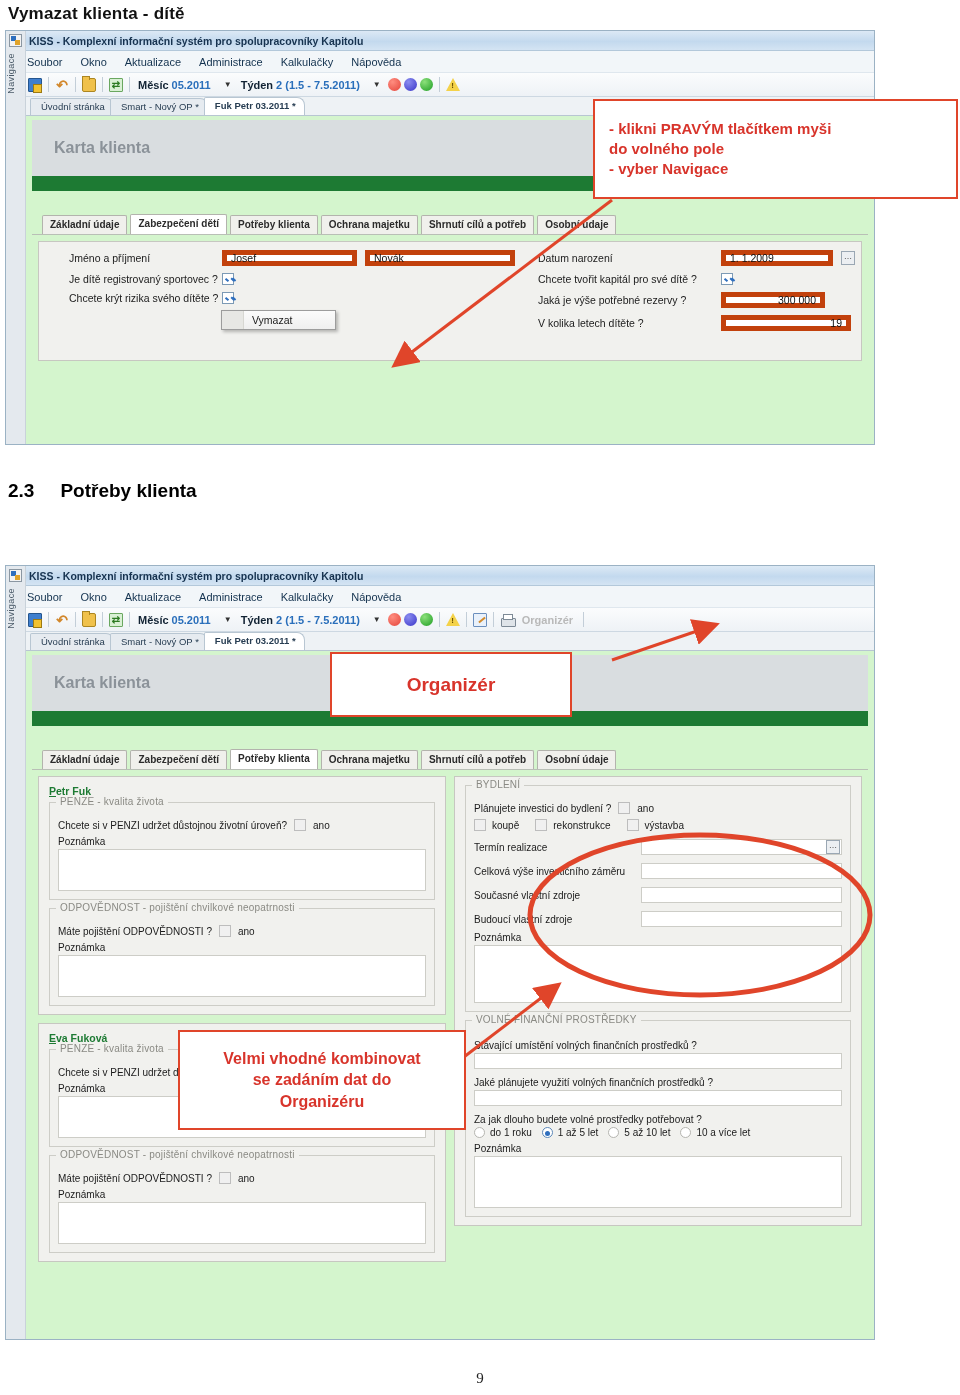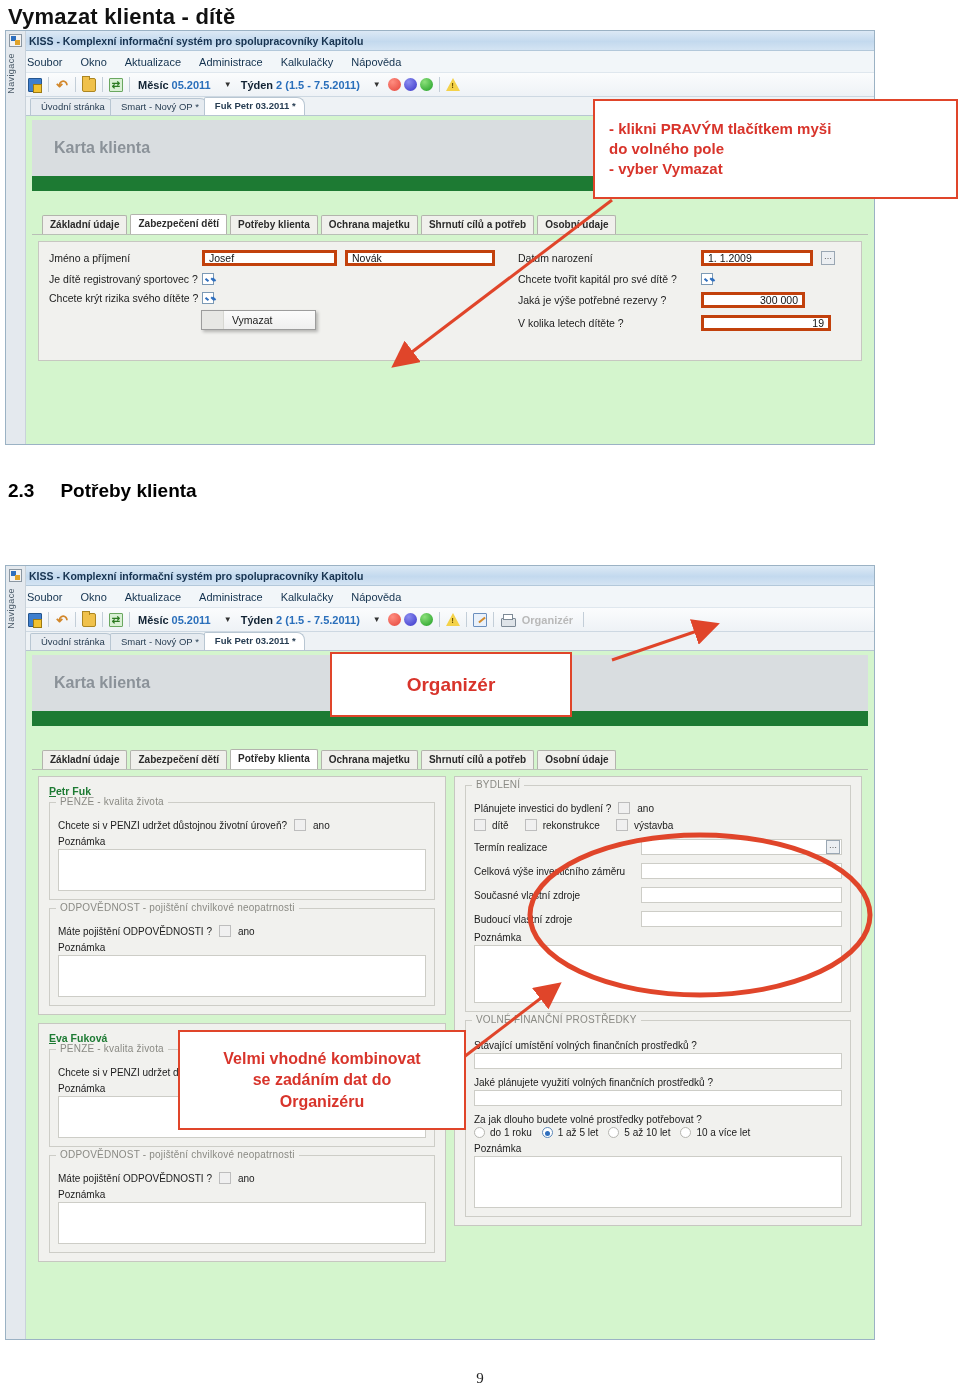--- a/index.html
+++ b/index.html
@@ -8,21 +8,21 @@
     width:960px; height:1395px;
     background:#ffffff;
     font-family:"Liberation Sans", sans-serif;
     color:#000;
     position:relative;
     overflow:hidden;
   }
 
   
   .doc-title{
-    font-size:22px; font-weight:bold; color:#111;
+    font-size:17px; font-weight:bold; color:#111;
     padding:4px 8px 6px 8px; letter-spacing:.2px;
   }
   .section-heading{
     font-size:19px; font-weight:bold; color:#000;
     padding:0 0 0 8px;
     display:flex; gap:26px; align-items:baseline;
   }
   .page-number{
     position:absolute; left:0; right:0; bottom:8px;
     text-align:center; font-family:"Liberation Serif", serif;
@@ -154,21 +154,21 @@
   }
   .ctab.active{ background:#fff; position:relative; z-index:2; padding-bottom:5px; }
 
   .panel{
     background:#f1f1ee; border:1px solid #c7c7c1;
     margin:6px; padding:8px 10px;
   }
   .frm-row{ display:flex; align-items:center; gap:8px; margin-bottom:7px; font-size:10.5px; color:#1b1b1b;}
   .lbl{ white-space:nowrap; }
   .txt{
-    background:#fff; border:3px solid #c2410c; height:16px;
+    background:#fff; border:5px solid #c2410c; height:16px;
     font-size:10.5px; color:#111; padding:1px 4px;
     display:flex; align-items:center;
   }
   .txt.r{ justify-content:flex-end; }
   .cb{
     width:12px;height:12px;background:#fff;border:1px solid #7c9ab5;
     position:relative;flex:0 0 auto;
   }
   .cb.on::after{
     content:"";position:absolute;left:2px;top:5px;width:4px;height:2px;
@@ -295,21 +295,21 @@
       <div class="ctab">Základní údaje</div>
       <div class="ctab active">Zabezpečení dětí</div>
       <div class="ctab">Potřeby klienta</div>
       <div class="ctab">Ochrana majetku</div>
       <div class="ctab">Shrnutí cílů a potřeb</div>
       <div class="ctab">Osobní údaje</div>
     </div>
 
     <div class="panel" style="display:flex; gap:14px; height:120px;">
 
-      <div style="flex:0 0 455px;">
+      <div style="flex:0 0 455px;margin-left:20px;">
         <div class="frm-row">
           <span class="lbl" style="width:145px;">Jméno a příjmení</span>
           <span class="txt" style="width:135px;">Josef</span>
           <span class="txt" style="width:150px;">Novák</span>
         </div>
         <div class="frm-row">
           <span class="lbl" style="width:145px;">Je dítě registrovaný sportovec ?</span>
           <span class="cb on"></span>
         </div>
         <div class="frm-row" style="margin-bottom:2px;">
@@ -355,21 +355,21 @@
   </defs>
   <path d="M612,200 L408,355" stroke="#e0452a" stroke-width="3" fill="none" marker-end="url(#ah)"></path>
   <path d="M612,660 L700,630" stroke="#e0452a" stroke-width="3" fill="none" marker-end="url(#ah)"></path>
   <ellipse cx="700" cy="915" rx="170" ry="80" stroke="#e0452a" stroke-width="5" fill="none"></ellipse>
   <path d="M460,1060 L545,995" stroke="#e0452a" stroke-width="3" fill="none" marker-end="url(#ah)"></path>
 </svg>
 
 <div class="callout left" style="left:593px; top:99px; width:365px; height:100px; padding:6px 14px; font-size:15px; line-height:1.35;">
   <div>- klikni PRAVÝM tlačítkem myši</div>
   <div>do volného pole</div>
-  <div>- vyber Vymazat</div>
+  <div>- vyber Navigace</div>
 </div>
 
 <div class="section-heading" style="position:absolute; top:480px;">
   <span>2.3</span>
   <span>Potřeby klienta</span>
 </div>
 
 <div class="app-window" style="position:absolute; left:5px; top:565px; width:870px; height:775px;">
 
   <div class="titlebar">
@@ -502,21 +502,21 @@
           <div class="gbox">
             <span class="legend">BYDLENÍ</span>
             <div class="qrow">
               <span>Plánujete investici do bydlení ?</span>
               <span class="cb grey"></span>
               <span>ano</span>
             </div>
             <div class="qrow" style="gap:16px;">
               <span style="display:flex;align-items:center;gap:6px;">
                 <span class="cb grey"></span>
-                <span>dítě</span>
+                <span>koupě</span>
               </span>
               <span style="display:flex;align-items:center;gap:6px;">
                 <span class="cb grey"></span>
                 <span>rekonstrukce</span>
               </span>
               <span style="display:flex;align-items:center;gap:6px;">
                 <span class="cb grey"></span>
                 <span>výstavba</span>
               </span>
             </div>

